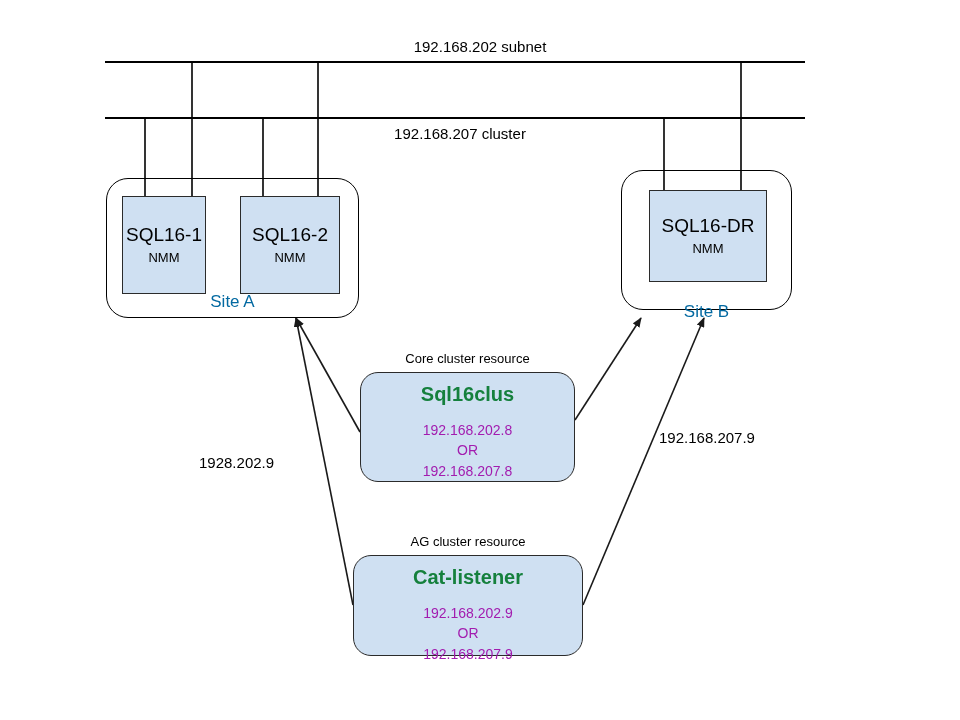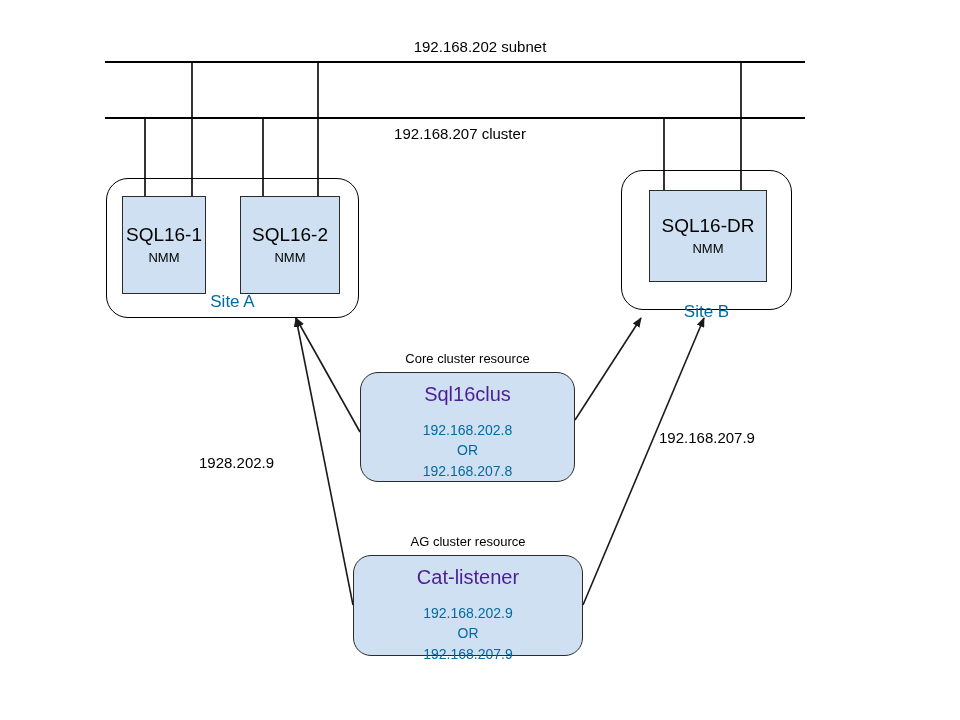--- a/index.html
+++ b/index.html
@@ -95,28 +95,29 @@
     border: 1.4px solid #2b2b2b;
     border-radius: 18px;
     background: #cfe0f2;
     display: flex;
     flex-direction: column;
     align-items: center;
   }
   .res-title {
     font-size: 20px;
     margin-top: 10px;
-    color: #4c1d95;
+    color: #15803d;
+    font-weight: bold;
   }
   .res-ips {
     font-size: 14px;
     line-height: 1.45;
     margin-top: 14px;
     text-align: center;
-    color: #0369a1;
+    color: #a21caf;
   }
   .edge-label {
     position: absolute;
     font-size: 15px;
     white-space: nowrap;
     color: #000000;
   }
 </style>
 </head>
 <body>

